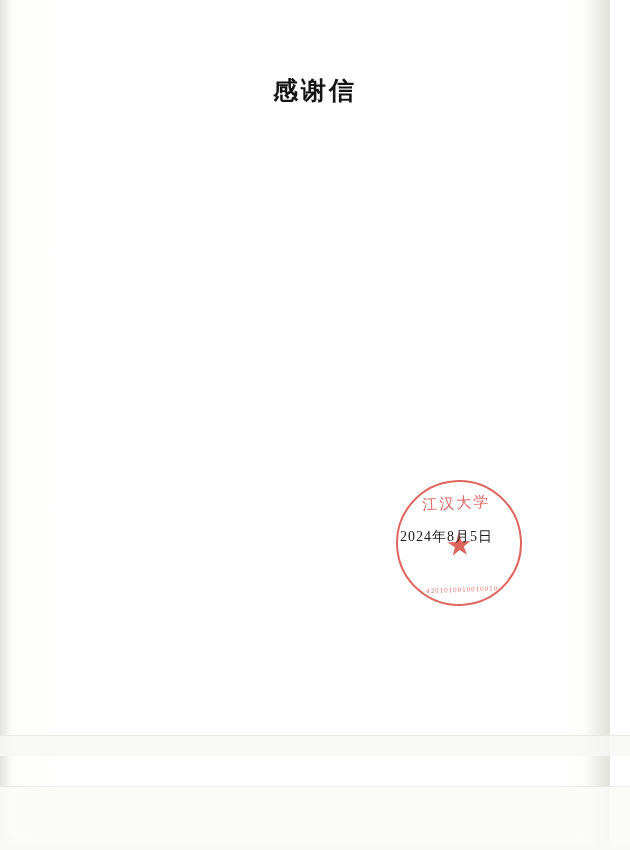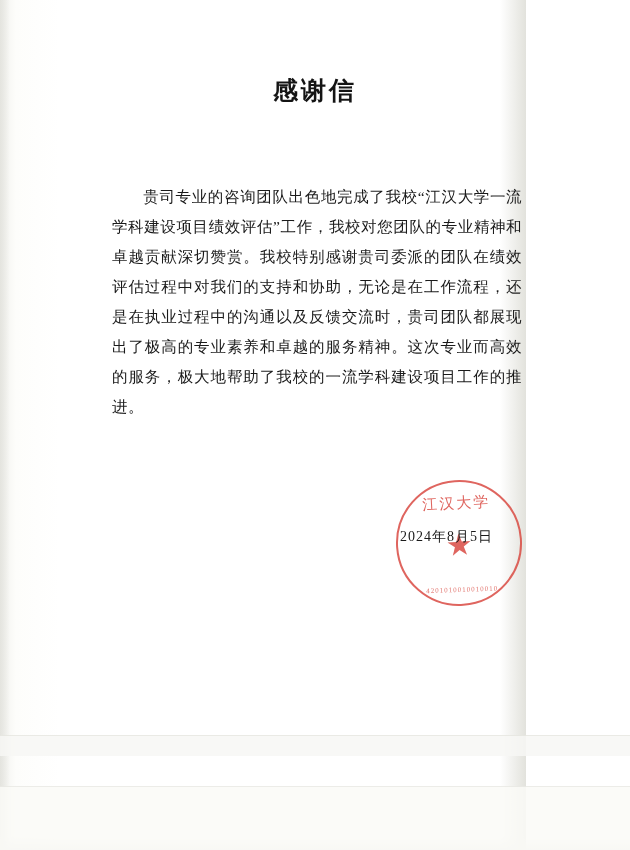--- a/index.html
+++ b/index.html
@@ -10,21 +10,21 @@
     width: 630px;
     height: 850px;
     background: #ffffff;
     font-family: "Liberation Serif", serif;
     overflow: hidden;
   }
 
   
   .page {
     position: relative;
-    width: 526px;
+    width: 610px;
     height: 850px;
     background:
       linear-gradient(to right, #f2f2ee 0px, #fdfdfb 16px, #ffffff 60px, #ffffff 560px, #fbfbf8 600px, #eeeeea 630px);
     box-sizing: border-box;
   }
 
   
   .scan-band {
     position: absolute;
     left: 0;
@@ -161,23 +161,20 @@
   <div class="bottom-edge-shadow"></div>
 
   <div class="scan-band b2"></div>
   <div class="scan-band b1"></div>
   <div class="scan-band b4"></div>
   <div class="scan-band b3"></div>
 
   <div class="doc-title">感谢信</div>
 
 
-  <div class="body-block para-1">
-    <span class="indent"></span><span>贵司专业的咨询团队出色地完成了我校“江汉大学一流学科建设项目绩效评估”工作，我校对您团队的专业精神和卓越贡献深切赞赏。我校特别感谢贵司委派的团队在绩效评估过程中对我们的支持和协助，无论是在工作流程，还是在执业过程中的沟通以及反馈交流时，贵司团队都展现出了极高的专业素养和卓越的服务精神。这次专业而高效的服务，极大地帮助了我校的一流学科建设项目工作的推进。</span>
-  </div>
 
 
   <div class="seal">
     <div class="seal-inner-text">江汉大学</div>
     <div class="seal-star">★</div>
     <div class="seal-bottom-text">4201010010010010</div>
   </div>
 
   <div class="sign-date">2024年8月5日</div>
 

